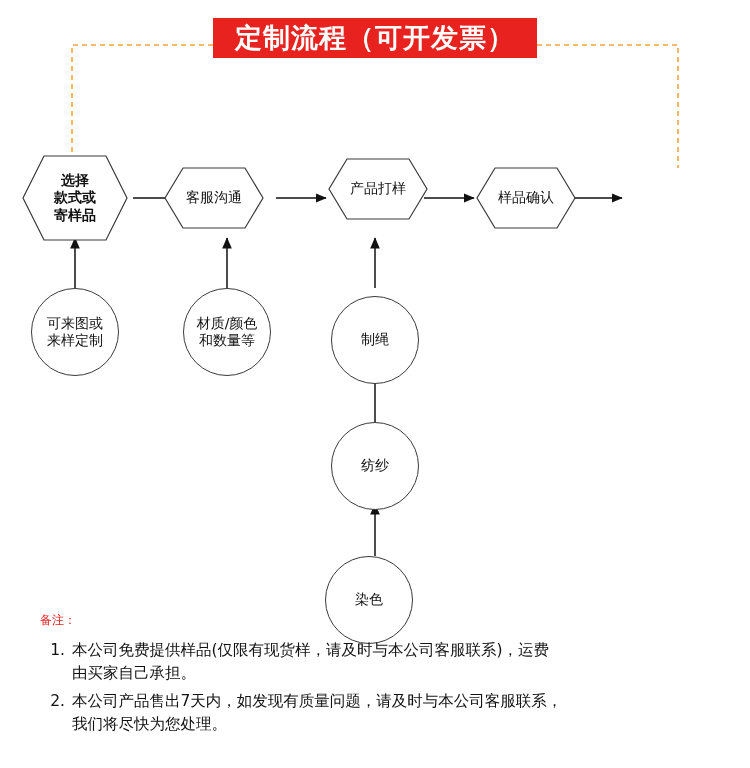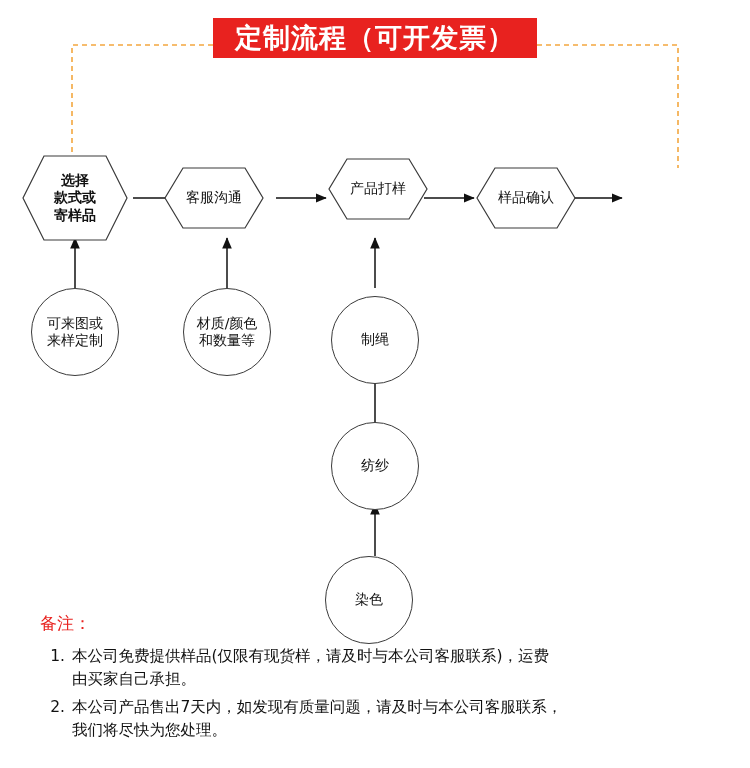--- a/index.html
+++ b/index.html
@@ -104,21 +104,21 @@
 
   
   .notes {
     position: absolute;
     left: 40px;
     top: 612px;
     width: 680px;
   }
   .notes-title {
     color: #e8221f;
-    font-size: 17px;
+    font-size: 12px;
     font-family: Liberation Mono, monospace;
     margin-bottom: 10px;
   }
   .note-row {
     display: flex;
     align-items: flex-start;
     font-size: 15.5px;
     line-height: 1.5;
     font-family: "DejaVu Sans", sans-serif;
     color: #111;

